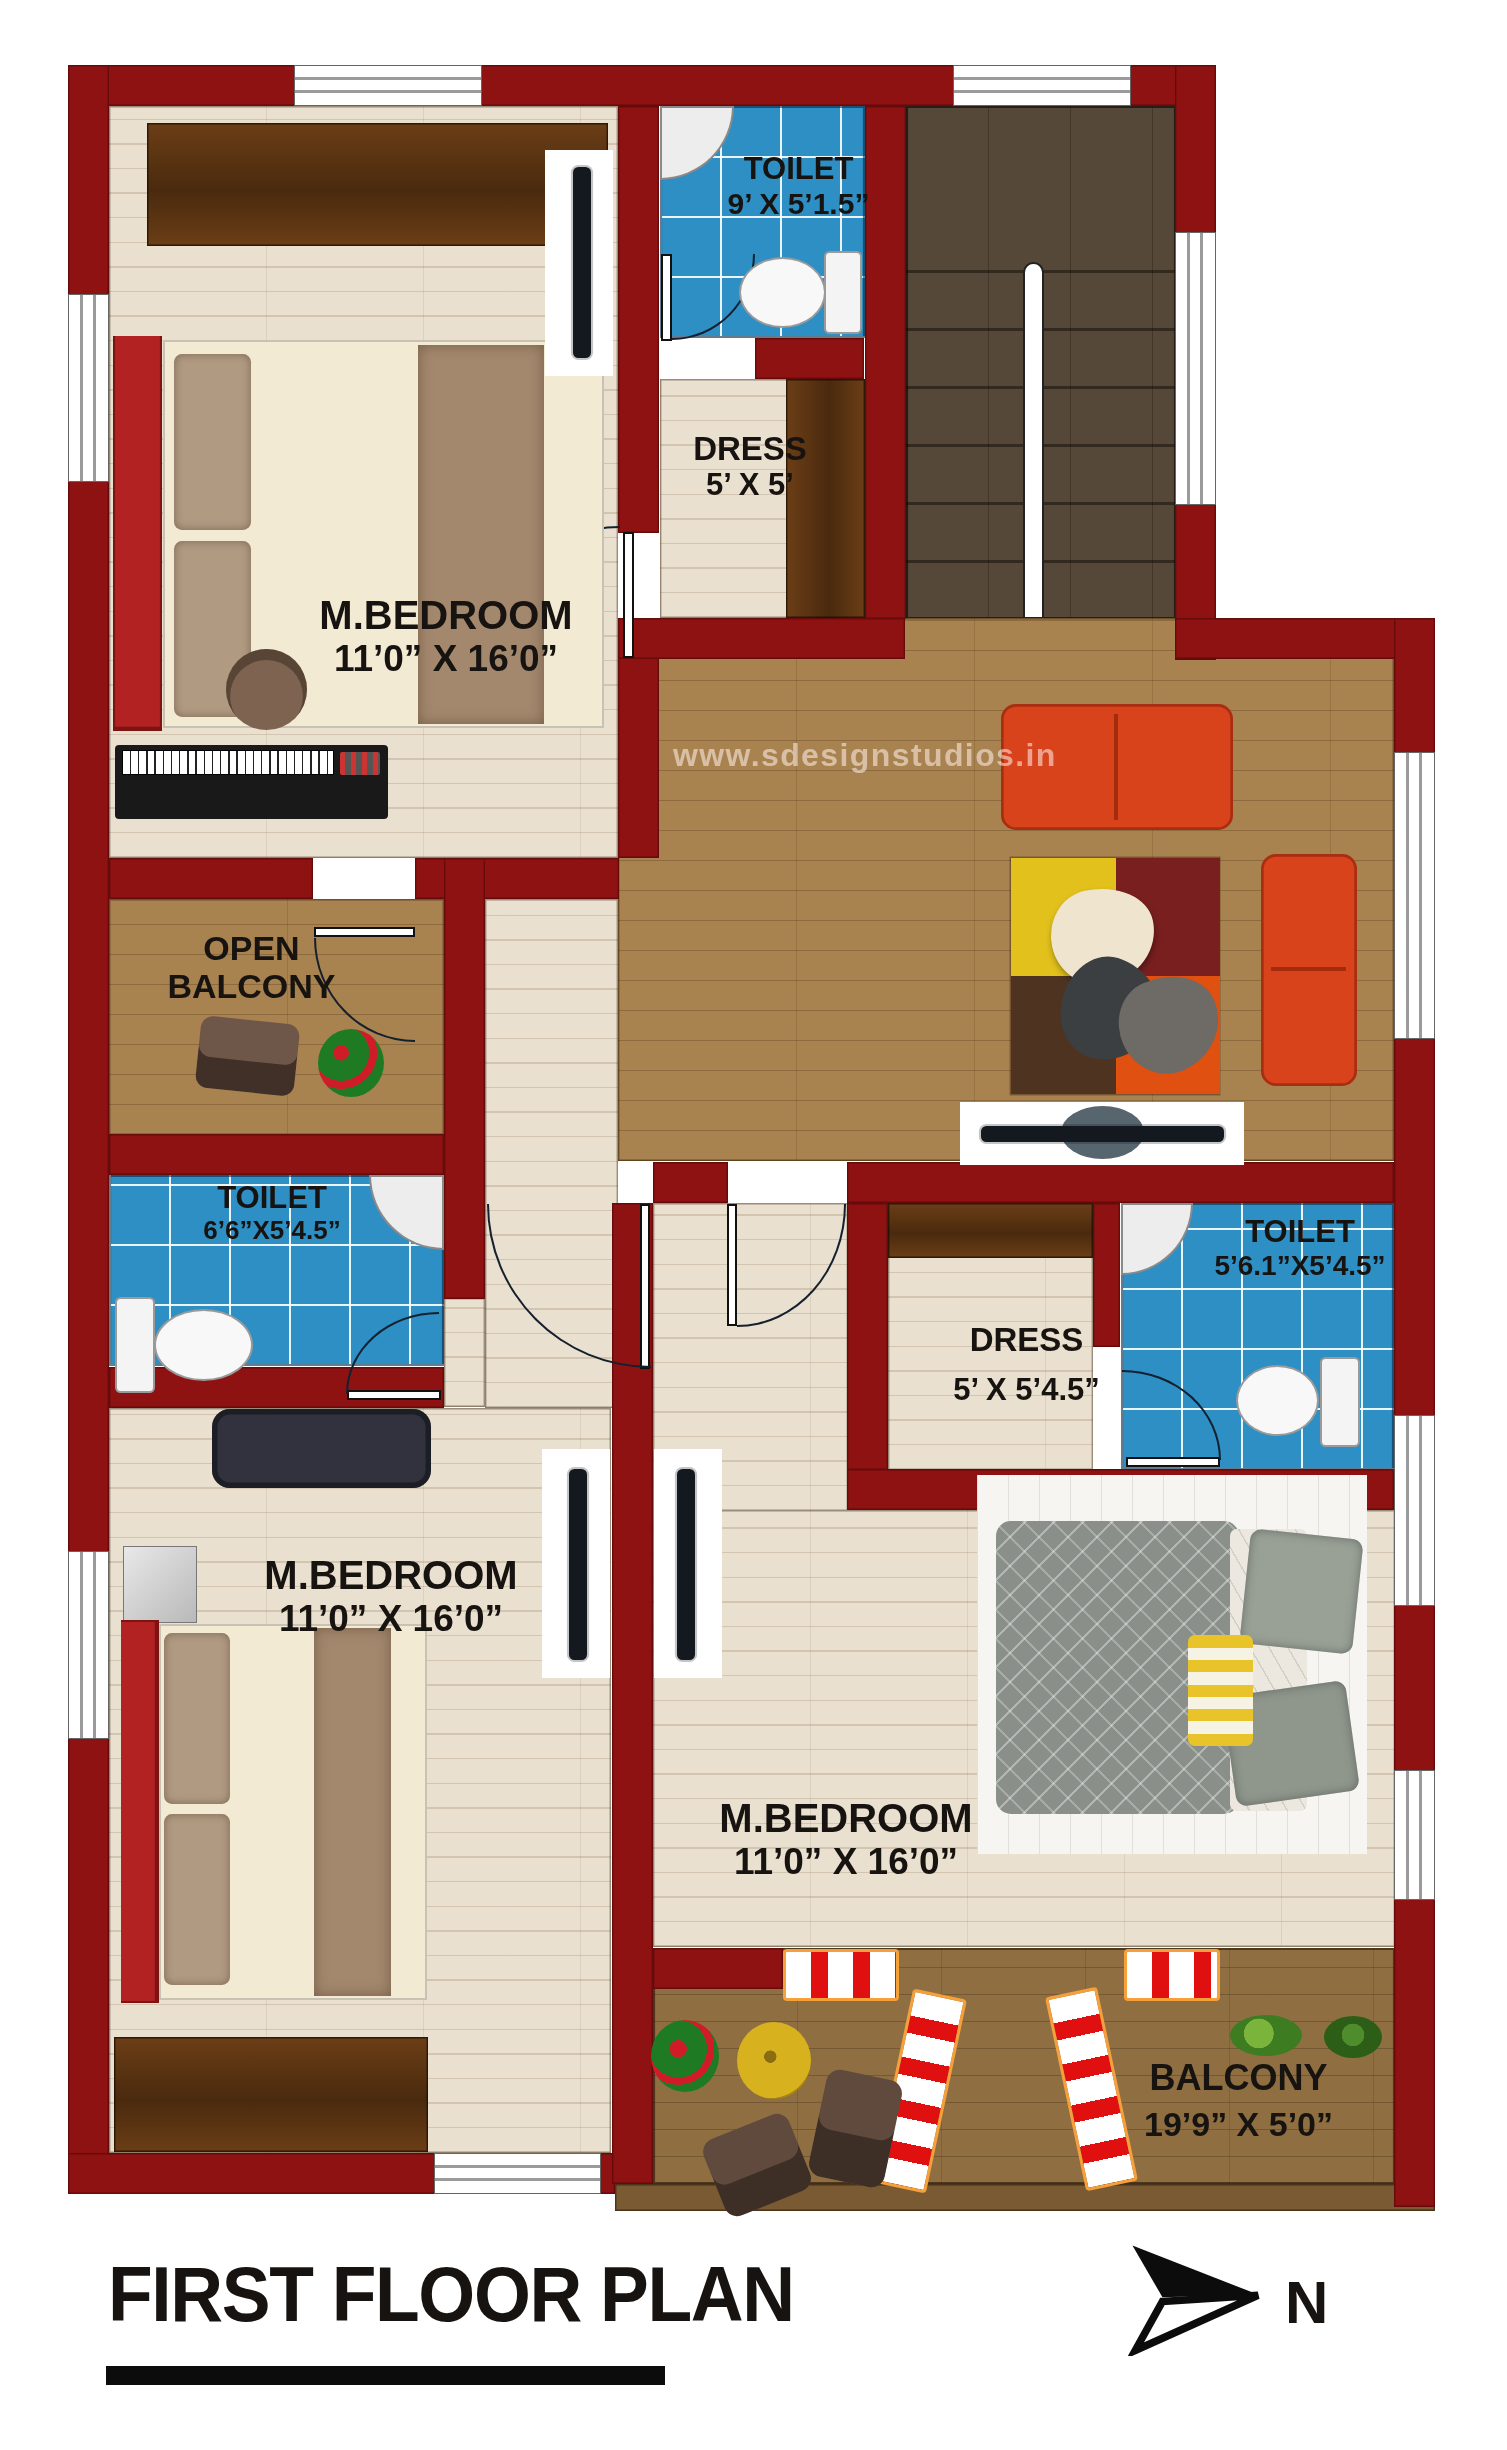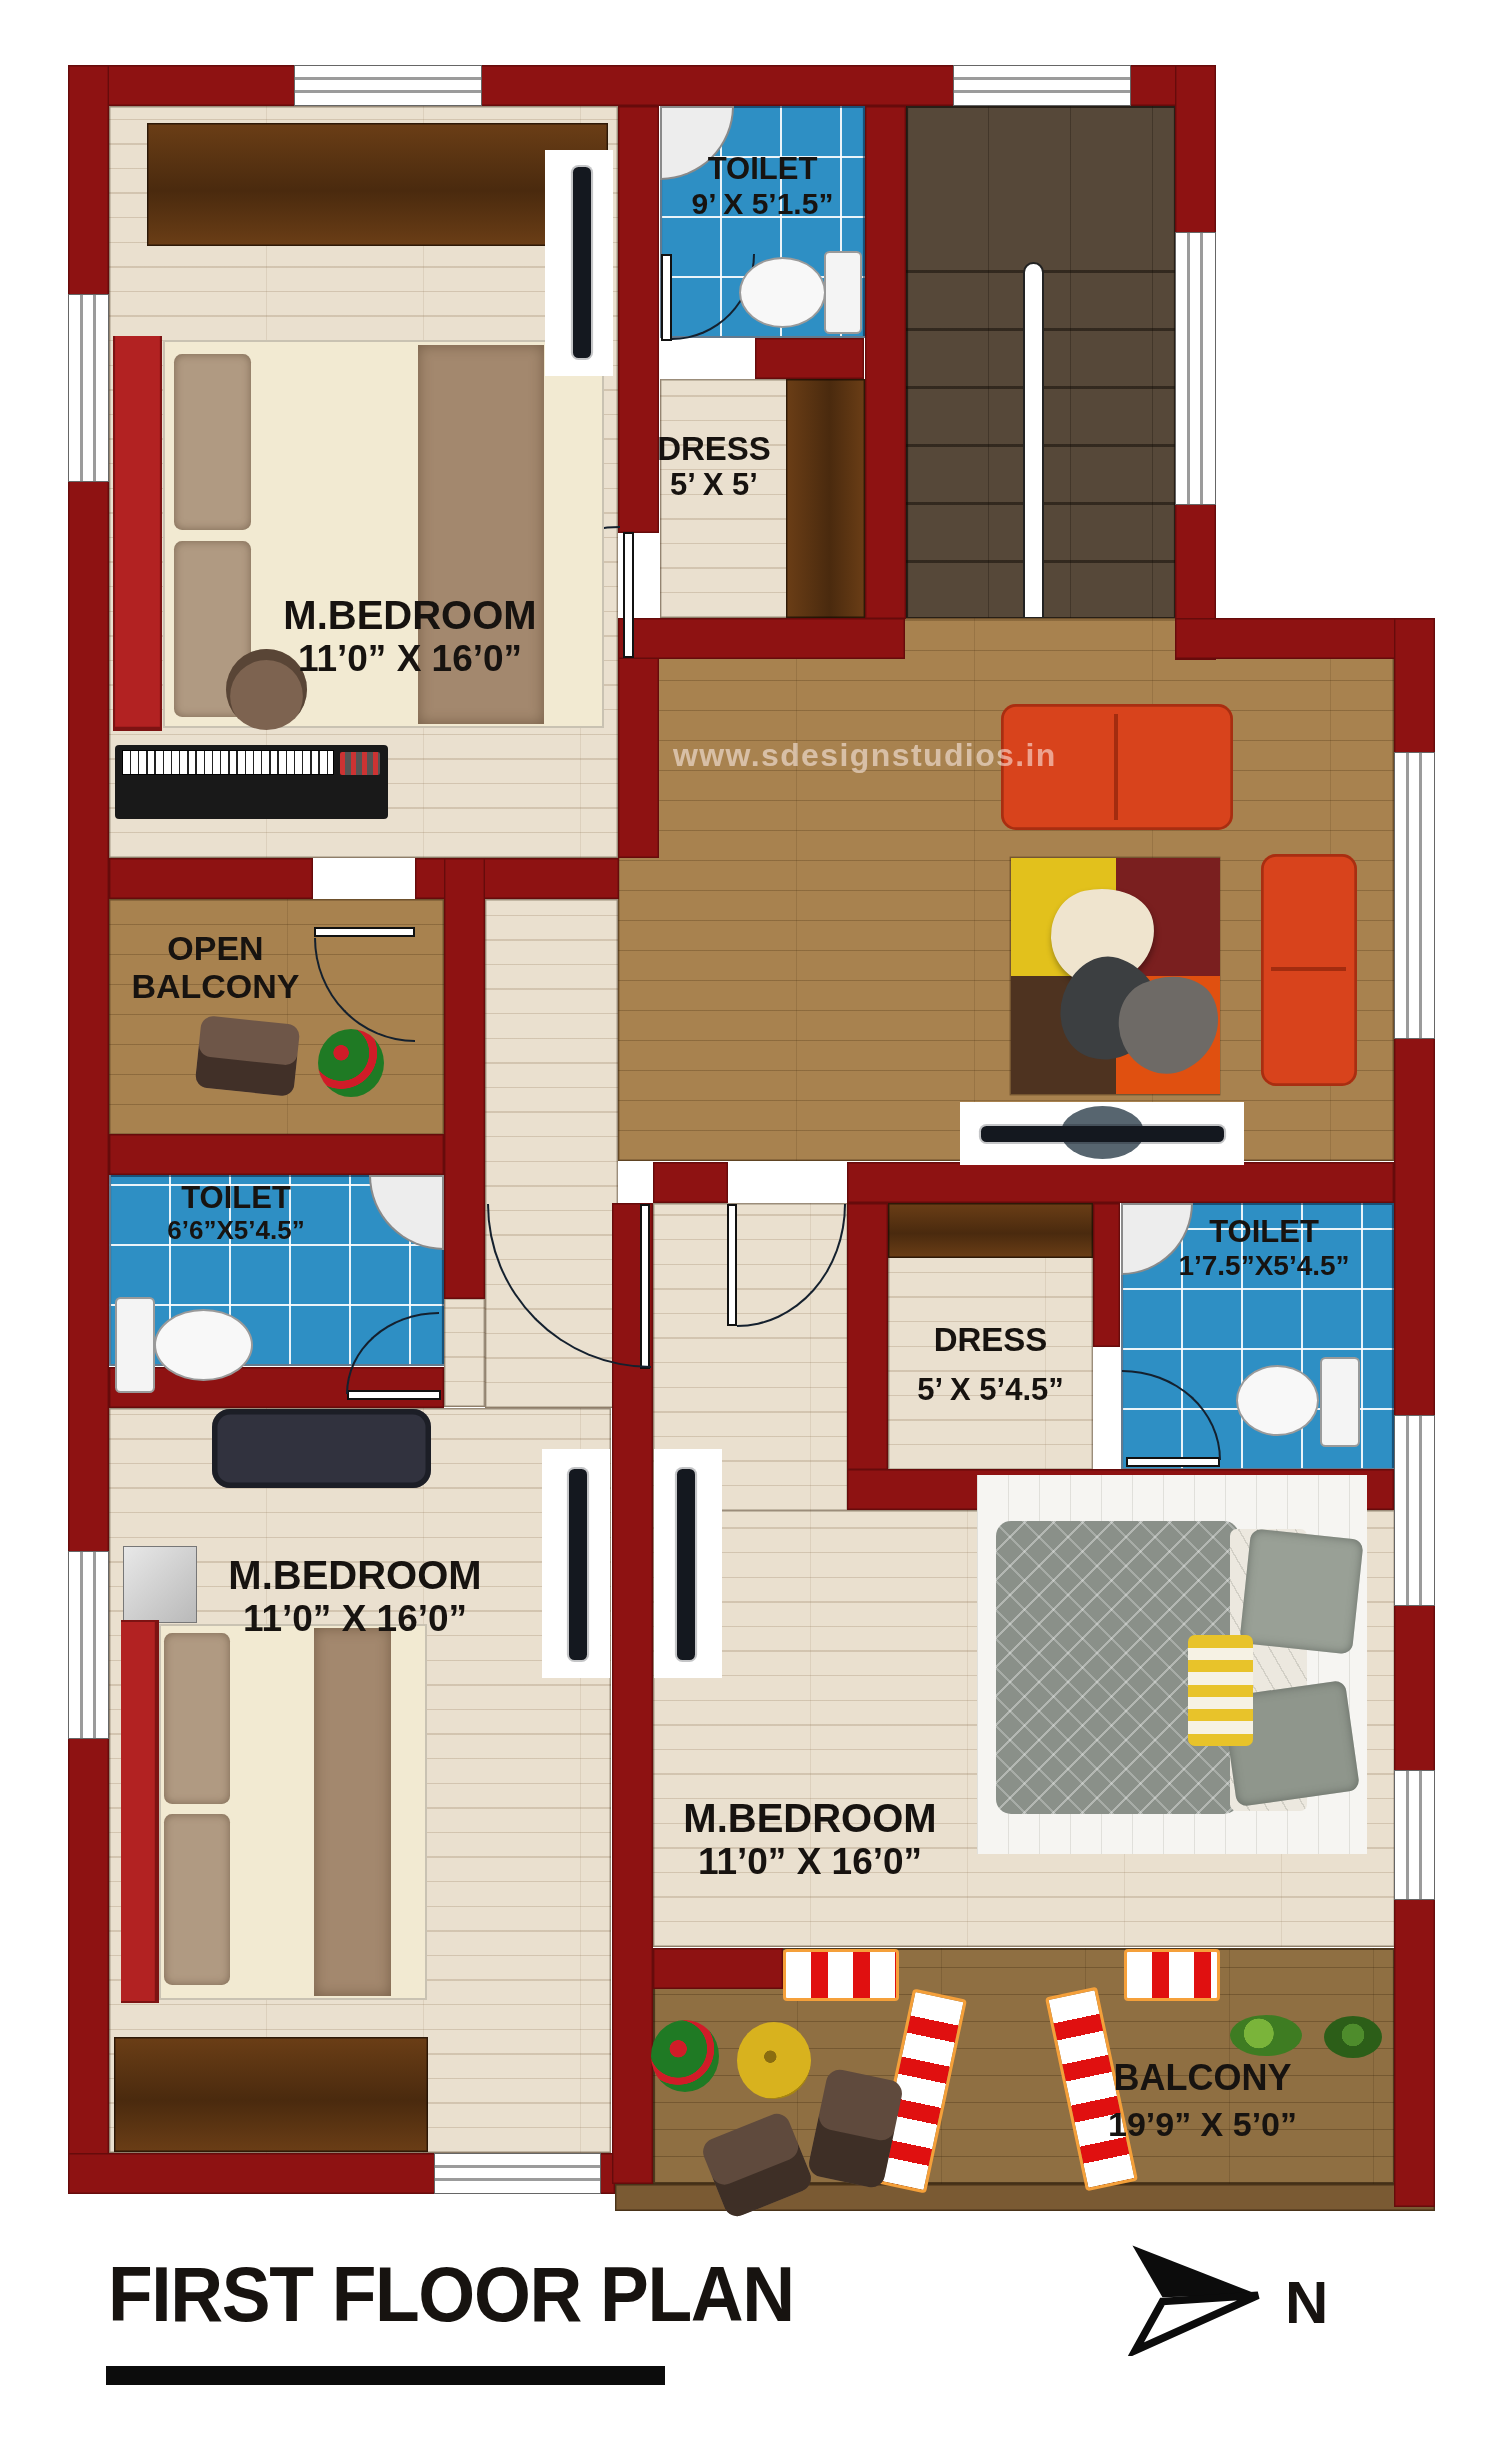--- a/index.html
+++ b/index.html
@@ -34,21 +34,21 @@
   .wardrobe{background:linear-gradient(180deg,#6b3e16,#4a2a0e 55%,#6b3e16);box-shadow:inset 0 0 0 1.4px rgba(20,10,2,.7);}
   .wardrobe-v{background:linear-gradient(90deg,#6b3e16,#4a2a0e 55%,#6b3e16);box-shadow:inset 0 0 0 1.4px rgba(20,10,2,.7);}
   .win-h{background:linear-gradient(180deg,#fff 0 28%,#9b9b9b 28% 36%,#fff 36% 62%,#9b9b9b 62% 70%,#fff 70% 100%);border:1.4px solid #666;box-sizing:border-box;}
   .win-v{background:linear-gradient(90deg,#fff 0 28%,#9b9b9b 28% 36%,#fff 36% 62%,#9b9b9b 62% 70%,#fff 70% 100%);border:1.4px solid #666;box-sizing:border-box;}
   .leaf{background:#fff;border:2.1px solid #111;box-sizing:border-box;}
   .arc{box-sizing:border-box;}
   .arc.br{border-right:2.7px solid #14202e;border-bottom:2.7px solid #14202e;border-bottom-right-radius:100%;}
   .arc.bl{border-left:2.7px solid #14202e;border-bottom:2.7px solid #14202e;border-bottom-left-radius:100%;}
   .arc.tl{border-left:2.7px solid #14202e;border-top:2.7px solid #14202e;border-top-left-radius:100%;}
   .arc.tr{border-right:2.7px solid #14202e;border-top:2.7px solid #14202e;border-top-right-radius:100%;}
-  .lbl{font-weight:700;text-align:center;line-height:1.12;color:var(--ink);letter-spacing:0px;}
+  .lbl{font-weight:700;text-align:center;line-height:1.12;color:var(--ink);letter-spacing:0px;margin-left:36px;}
   .sink{background:#ededed;border:2.1px solid #8a8a8a;box-sizing:border-box;}
   .wc-tank{background:#f4f4f4;border:2.1px solid #9a9a9a;border-radius:5.5px;box-sizing:border-box;}
   .wc-bowl{background:#f8f8f8;border:2.1px solid #9a9a9a;border-radius:50%;box-sizing:border-box;}
   .tv-mat{background:#ffffff;}
   .tv-bar{background:#14181f;border-radius:5.5px;box-shadow:0 0 0 2.1px rgba(20,24,31,.25);}
   .rail{background:repeating-linear-gradient(90deg,#ffffff 0 24.6px,#e01010 24.6px 42px);border:3.4px solid #f5a03a;box-sizing:border-box;border-radius:4.1px;}
   .rail-v{background:repeating-linear-gradient(0deg,#ffffff 0 24.6px,#e01010 24.6px 42px);border:3.4px solid #f5a03a;box-sizing:border-box;border-radius:4.1px;}
   .sofa{background:var(--sofa);border-radius:15px;box-shadow:inset 0 0 0 2.7px rgba(120,25,5,.5);}
   .sofa-seam-h{background:rgba(120,25,5,.55);}
   .blob{border-radius:42% 58% 55% 45%/50% 45% 55% 50%;}
@@ -237,21 +237,21 @@
   <div class="abs lbl" style="left:120px;top:1181px;width:232px;">
     <div style="font-size:31px;">TOILET</div>
     <div style="font-size:26px;">6’6”X5’4.5”</div>
   </div>
   <div class="abs lbl" style="left:888px;top:1322px;width:205px;">
     <div style="font-size:33px;">DRESS</div>
     <div style="font-size:31px;margin-top:13.7px;">5’ X 5’4.5”</div>
   </div>
   <div class="abs lbl" style="left:1134px;top:1215px;width:260px;">
     <div style="font-size:31px;">TOILET</div>
-    <div style="font-size:28px;">1’7.5”X5’4.5”</div>
+    <div style="font-size:28px;">5’6.1”X5’4.5”</div>
   </div>
   <div class="abs lbl" style="left:150px;top:1553px;width:410px;">
     <div style="font-size:40px;">M.BEDROOM</div>
     <div style="font-size:37px;">11’0” X 16’0”</div>
   </div>
   <div class="abs lbl" style="left:605px;top:1796px;width:410px;">
     <div style="font-size:40px;">M.BEDROOM</div>
     <div style="font-size:37px;">11’0” X 16’0”</div>
   </div>
   <div class="abs lbl" style="left:1011px;top:2058px;width:383px;">

